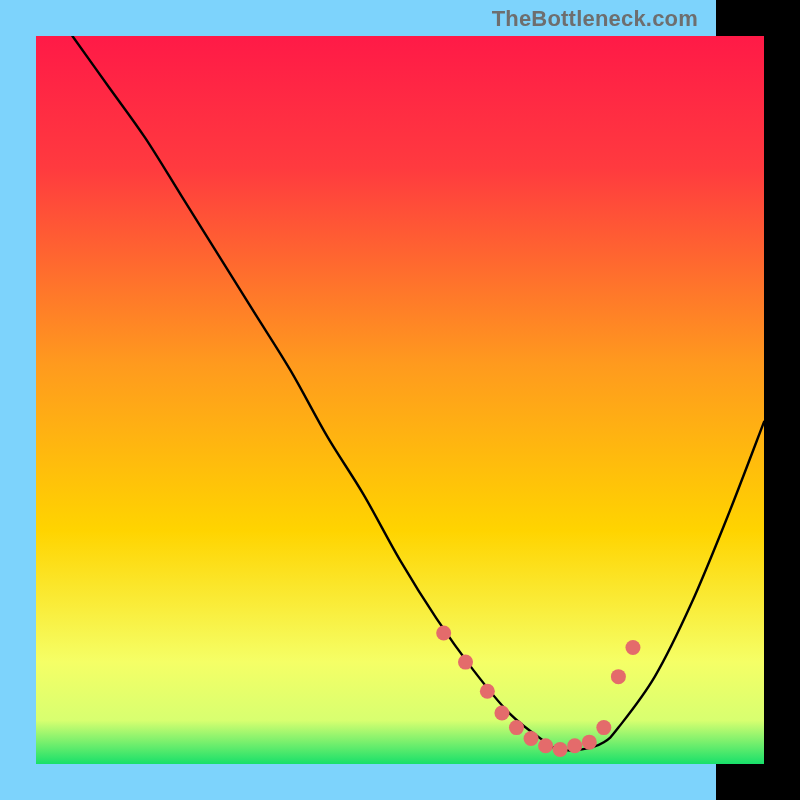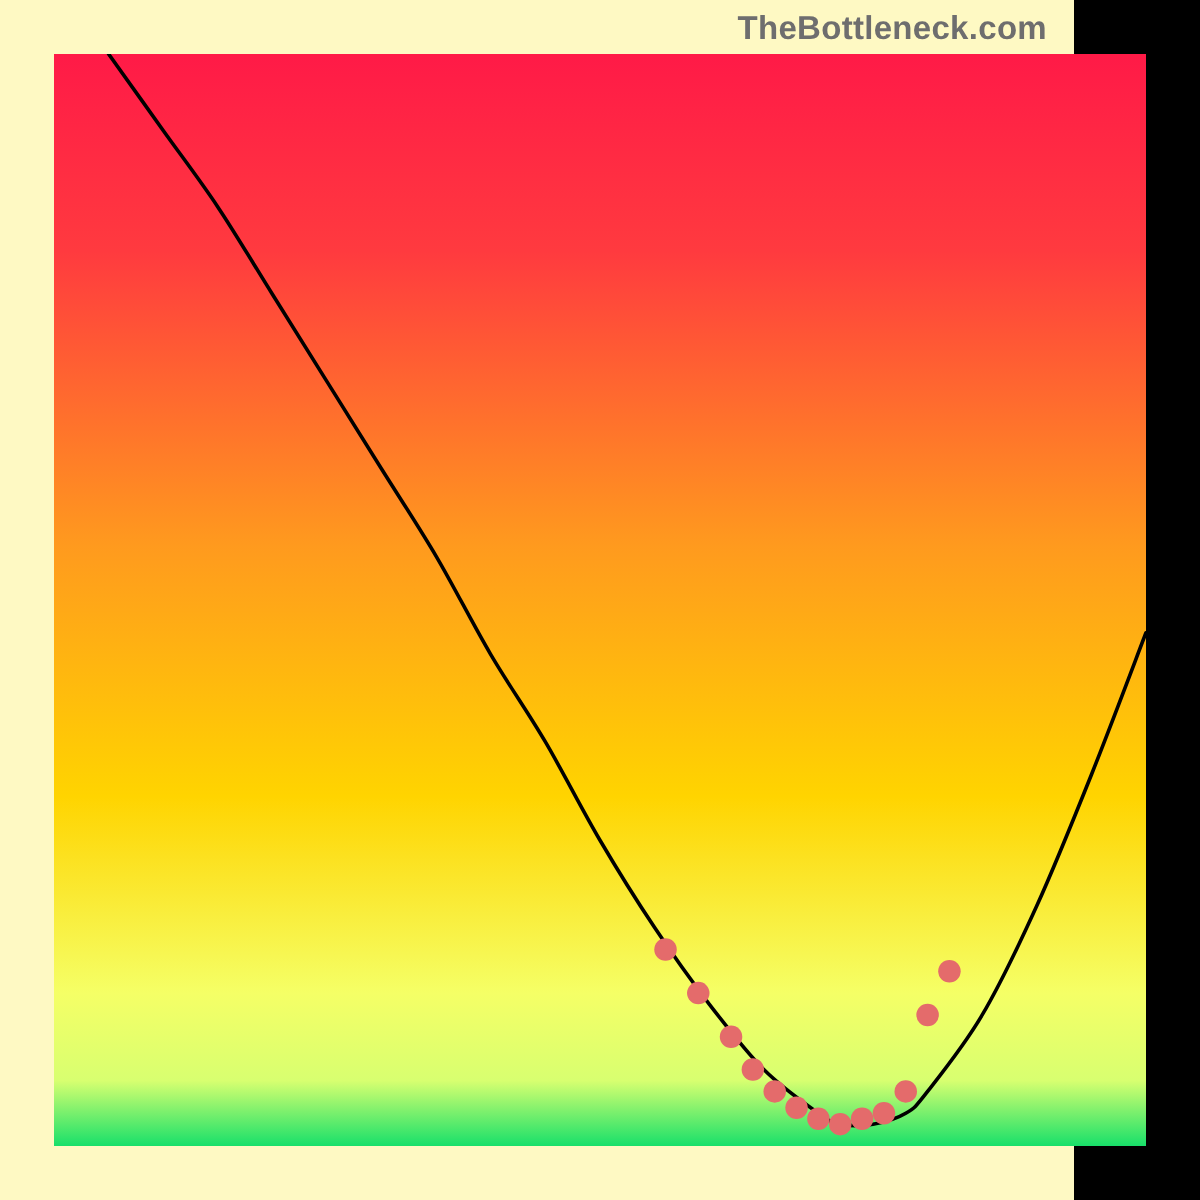--- a/index.html
+++ b/index.html
@@ -10,21 +10,21 @@
     background: #000;
     overflow: hidden;
     font-family: Arial, Helvetica, sans-serif;
   }
   .frame {
     position: absolute;
     top: 0;
     left: 0;
     width: 716px;
     height: 800px;
-    background: #fef9c3;
+    background: #7dd3fc;
   }
   .watermark {
     position: absolute;
     top: 6px;
     right: 18px;
     color: #6e6e6e;
     font-size: 22px;
     font-weight: 600;
     letter-spacing: 0.2px;
     user-select: none;

